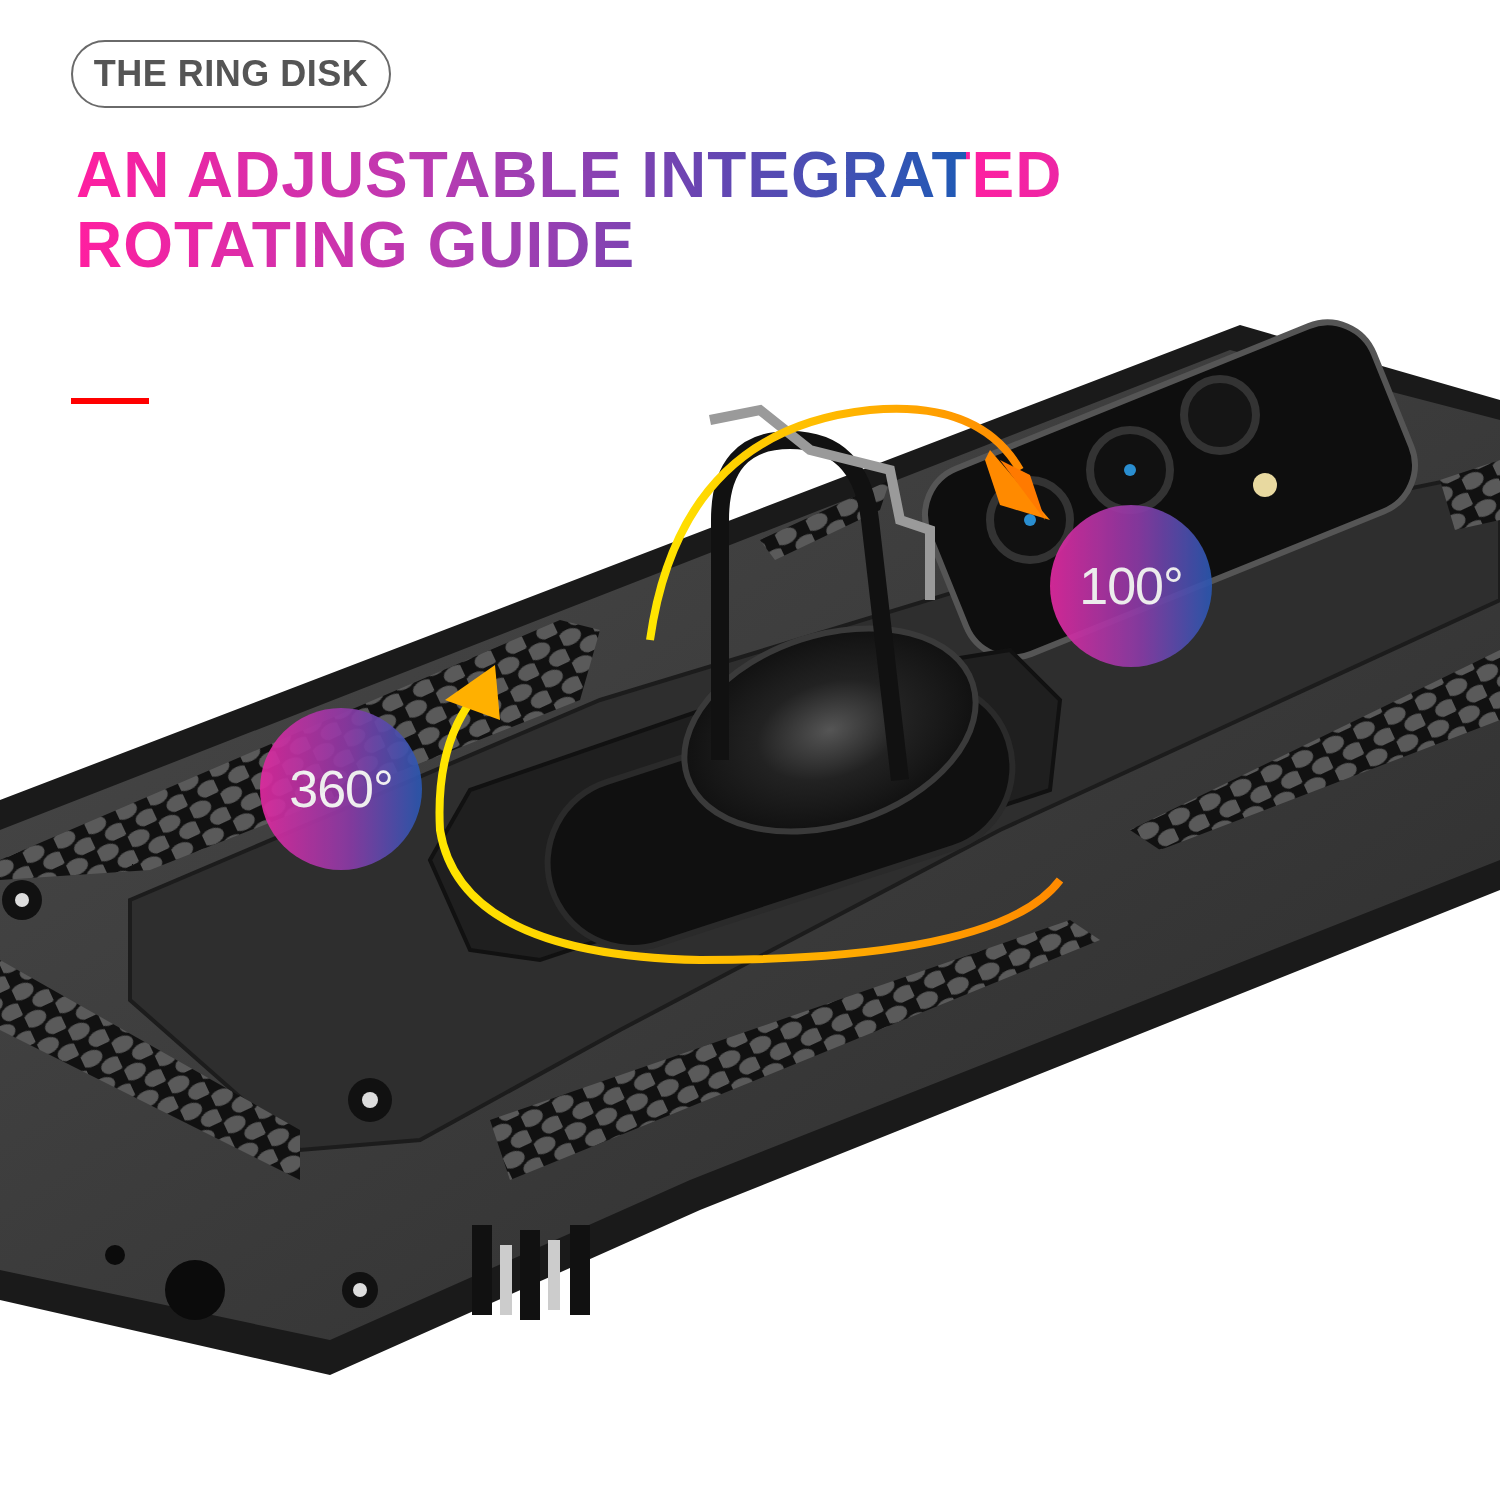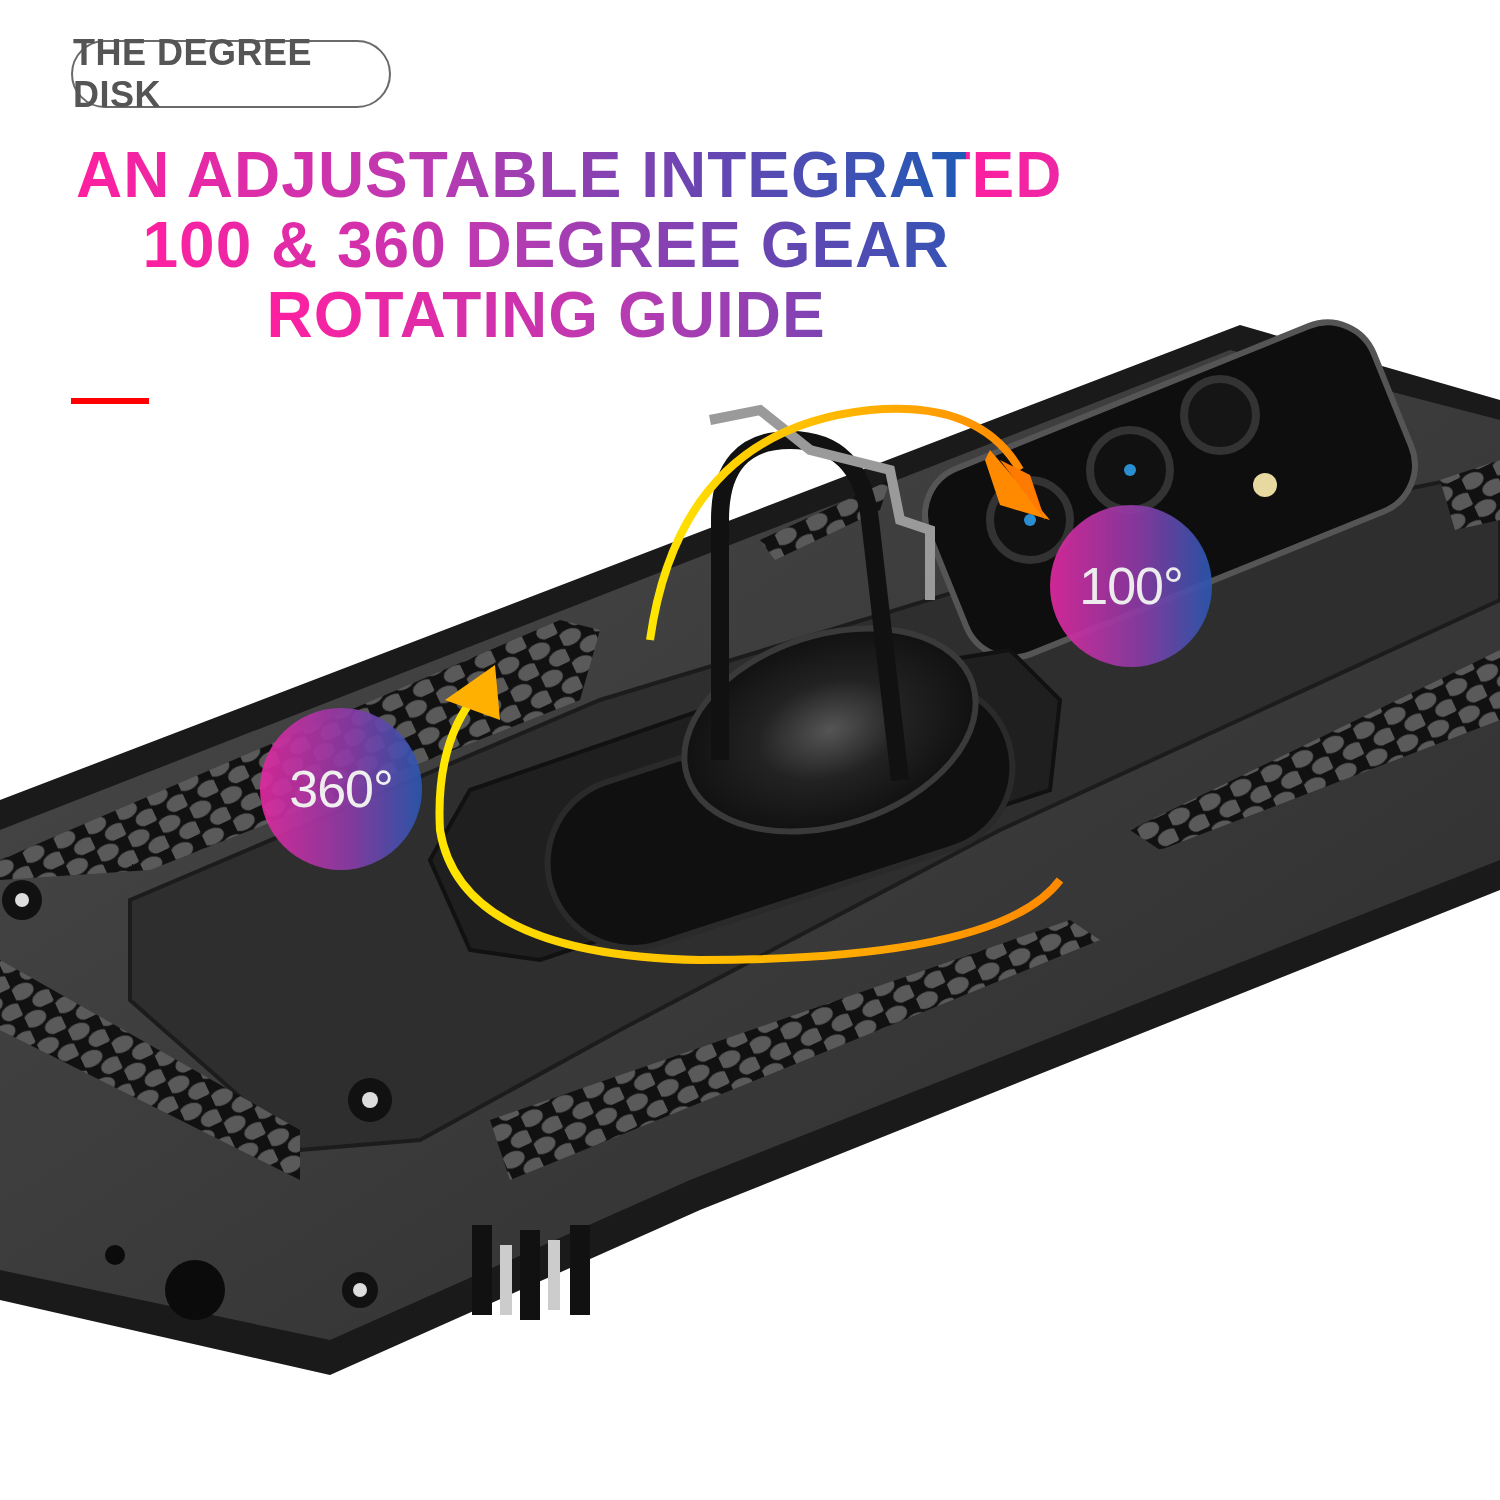--- a/index.html
+++ b/index.html
@@ -10,21 +10,21 @@
       position: absolute; left: 71px; top: 40px; width: 320px; height: 68px;
       border: 2px solid #6a6a6a; border-radius: 34px;
       display: flex; align-items: center; justify-content: center;
       font-family: "Liberation Sans", sans-serif; font-weight: bold;
       font-size: 36px; color: #555555; letter-spacing: 0.5px;
     }
 
     .headline {
       position: absolute; left: 76px; top: 140px; width: 940px;
       font-family: "Liberation Sans", sans-serif; font-weight: bold;
-      font-size: 64px; line-height: 70px; letter-spacing: 1px; text-align: center;
+      font-size: 64px; line-height: 70px; letter-spacing: 1px;
     }
     .headline .line {
       display: inline-block;
       background: linear-gradient(90deg, #ff1fa0 0%, #b93bb2 40%, #6a45b2 70%, #1f5ab5 100%);
       background-size: 890px 100%;
       -webkit-background-clip: text; background-clip: text;
       color: transparent; white-space: nowrap;
     }
     .accent-bar {
       position: absolute; left: 71px; top: 398px; width: 78px; height: 6px; background: #ff0000;
@@ -39,25 +39,24 @@
       display: flex; align-items: center; justify-content: center;
       color: #ffffff; font-family: "Liberation Sans", sans-serif; font-weight: normal;
       font-size: 52px; letter-spacing: -1px;
     }
     .badge-360 { left: 260px; top: 708px; }
     .badge-100 { left: 1050px; top: 505px; }
   </style>
 </head>
 <body>
 
-<div class="guide-pill">THE DEGREE DISK</div>
+<div class="guide-pill">THE RING DISK</div>
 
 <div class="headline">
   <div><span class="line">AN ADJUSTABLE INTEGRATED</span></div>
-  <div><span class="line">100 &amp; 360 DEGREE GEAR</span></div>
   <div><span class="line">ROTATING GUIDE</span></div>
 </div>
 
 <div class="accent-bar"></div>
 
 <svg class="scene" viewBox="0 0 1500 1500" xmlns="http://www.w3.org/2000/svg">
   <defs>
     <linearGradient id="caseGrad" x1="0" y1="0" x2="1" y2="1">
       <stop offset="0" stop-color="#4a4a4a"></stop>
       <stop offset="1" stop-color="#2c2c2c"></stop>

